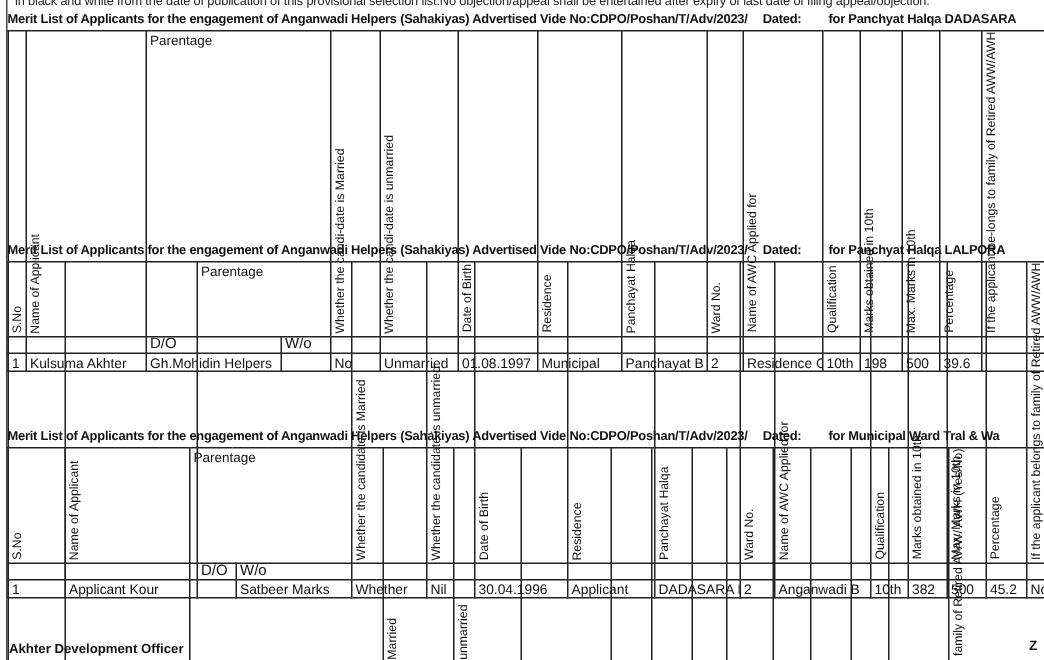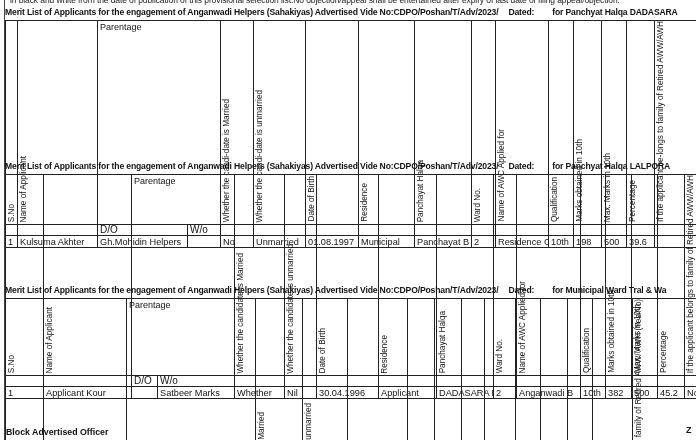--- a/index.html
+++ b/index.html
@@ -244,14 +244,14 @@
     <td></td>
     <td></td>
     <td></td>
     <td></td>
     <td><span class="vt">If the applicant belongs to family of Retired AWW/ AWH (Yes/No)</span></td>
   </tr>
 
 </tbody>
   </table>
 
-<div class="footer">Block Advertised Officer</div>
+<div class="footer">Akhter Development Officer</div>
 <div class="footer-right">Z</div>
 
 </body></html>

